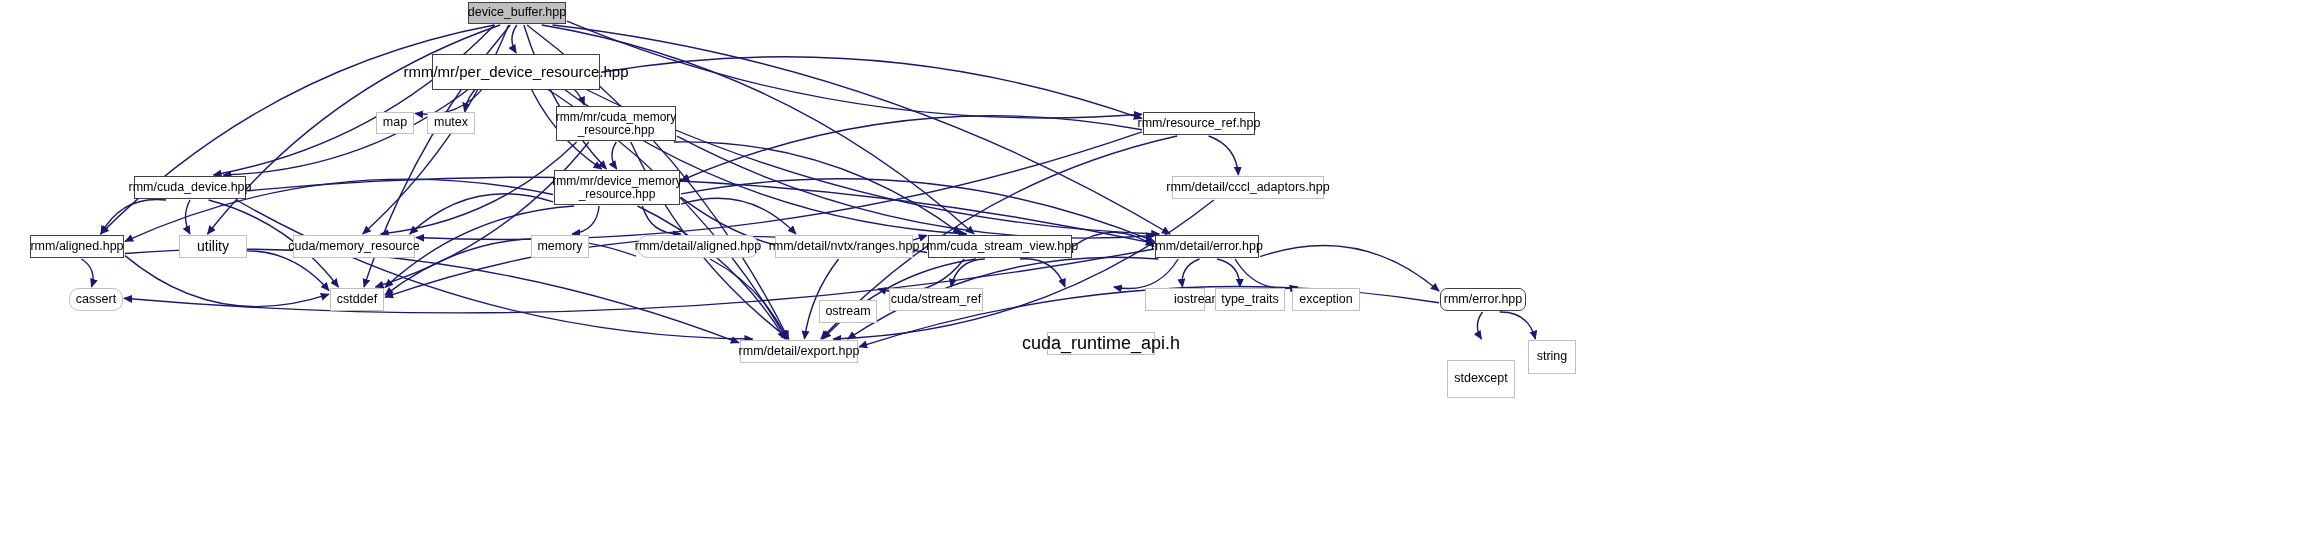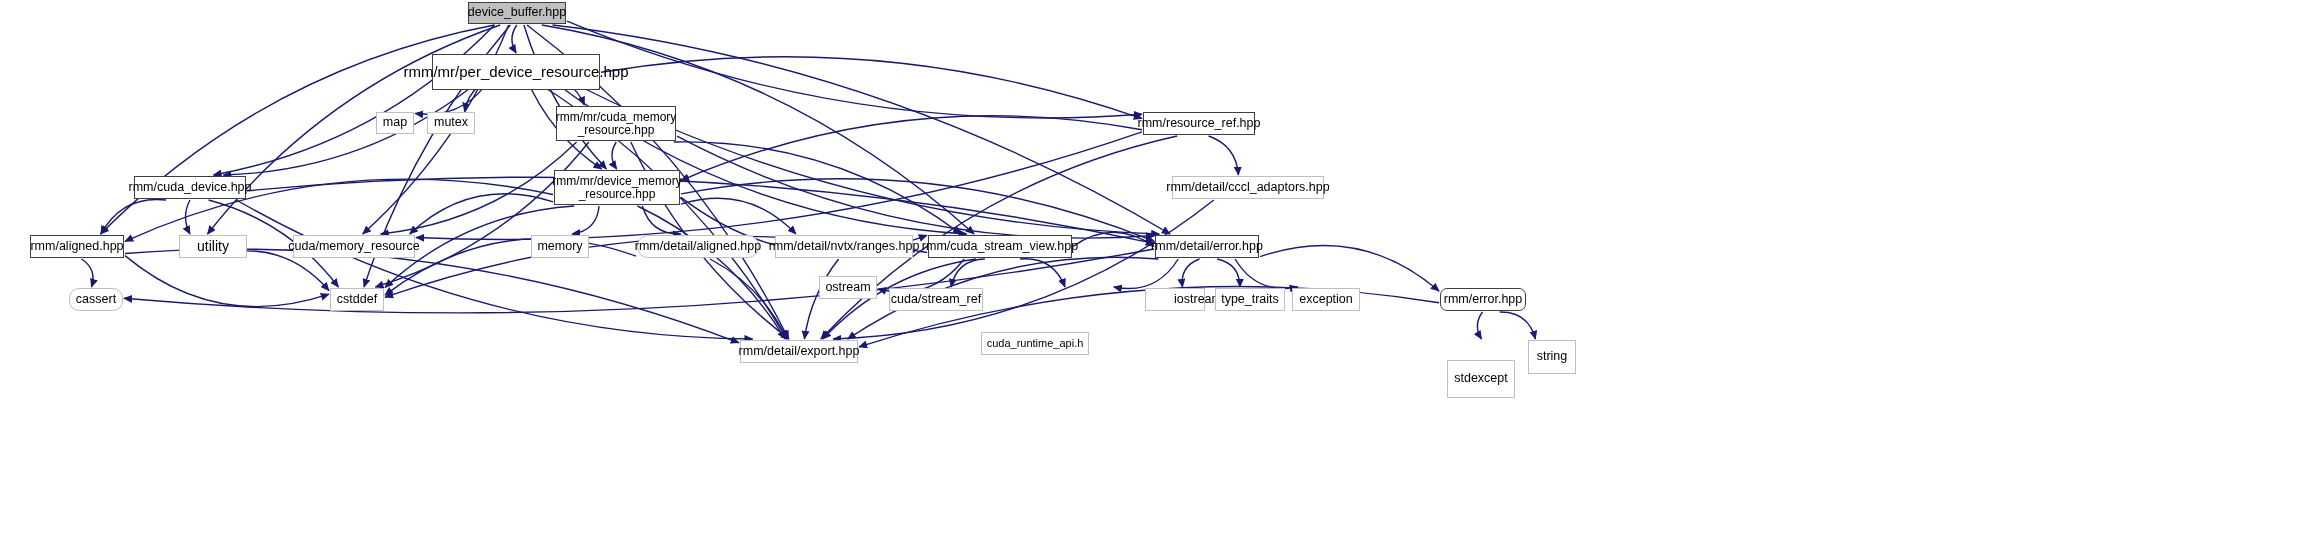--- a/index.html
+++ b/index.html
@@ -148,27 +148,27 @@
       </div>
       <div class="node bold" style="left: 1155px; top: 235px; width: 104px; height: 23px; font-size: 12.5px;">
         <span class="nlabel">rmm/detail/error.hpp</span>
       </div>
       <div class="node plain" style="left: 69px; top: 288px; width: 54px; height: 23px; font-size: 12.5px; border-radius: 10px;">
         <span class="nlabel">cassert</span>
       </div>
       <div class="node plain" style="left: 330px; top: 288px; width: 54px; height: 23px; font-size: 12.5px;">
         <span class="nlabel">cstddef</span>
       </div>
-      <div class="node plain" style="left: 819px; top: 276px; width: 58px; height: 23px; font-size: 12.5px;">
+      <div class="node plain" style="left: 819px; top: 300px; width: 58px; height: 23px; font-size: 12.5px;">
         <span class="nlabel">ostream</span>
       </div>
       <div class="node plain" style="left: 889px; top: 288px; width: 94px; height: 23px; font-size: 12.5px;">
         <span class="nlabel">cuda/stream_ref</span>
       </div>
-      <div class="node plain" style="left: 981px; top: 288px; width: 108px; height: 23px; font-size: 11px; margin-top: 44px;">
+      <div class="node plain" style="left: 1047px; top: 288px; width: 108px; height: 23px; font-size: 18px; margin-top: 44px;">
         <span class="nlabel">cuda_runtime_api.h</span>
       </div>
       <div class="node plain" style="left: 1145px; top: 288px; width: 60px; height: 23px; font-size: 12.5px; padding-left: 46px;">
         <span class="nlabel">iostream</span>
       </div>
       <div class="node plain" style="left: 1215px; top: 288px; width: 70px; height: 23px; font-size: 12.5px;">
         <span class="nlabel">type_traits</span>
       </div>
       <div class="node plain" style="left: 1292px; top: 288px; width: 68px; height: 23px; font-size: 12.5px;">
         <span class="nlabel">exception</span>

